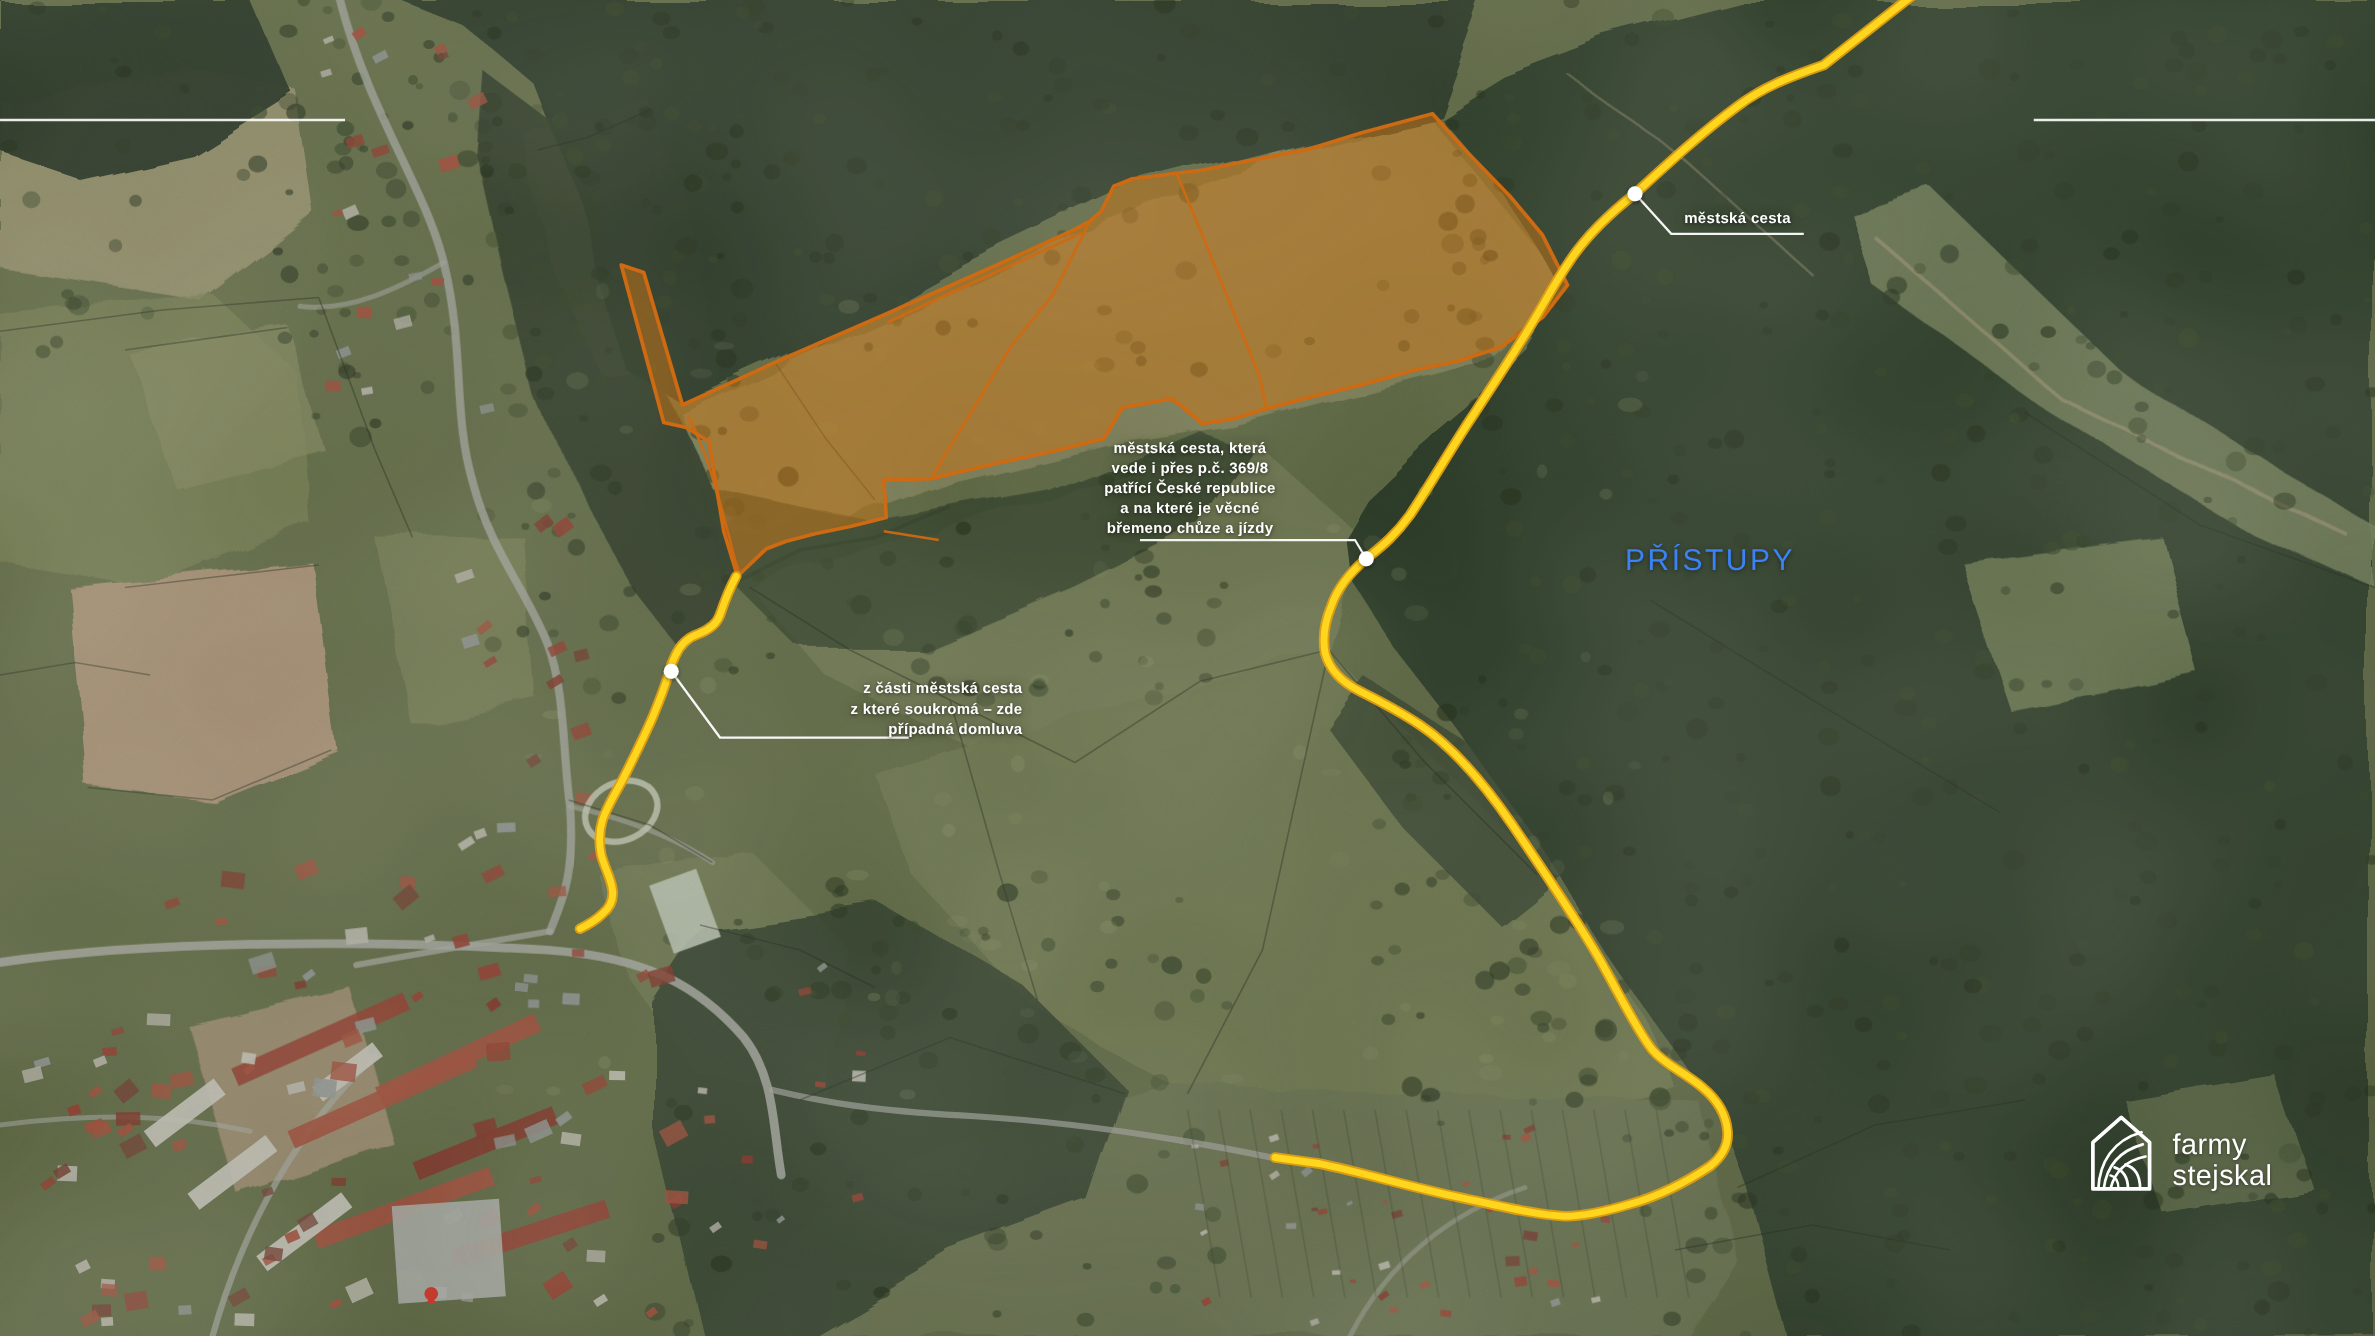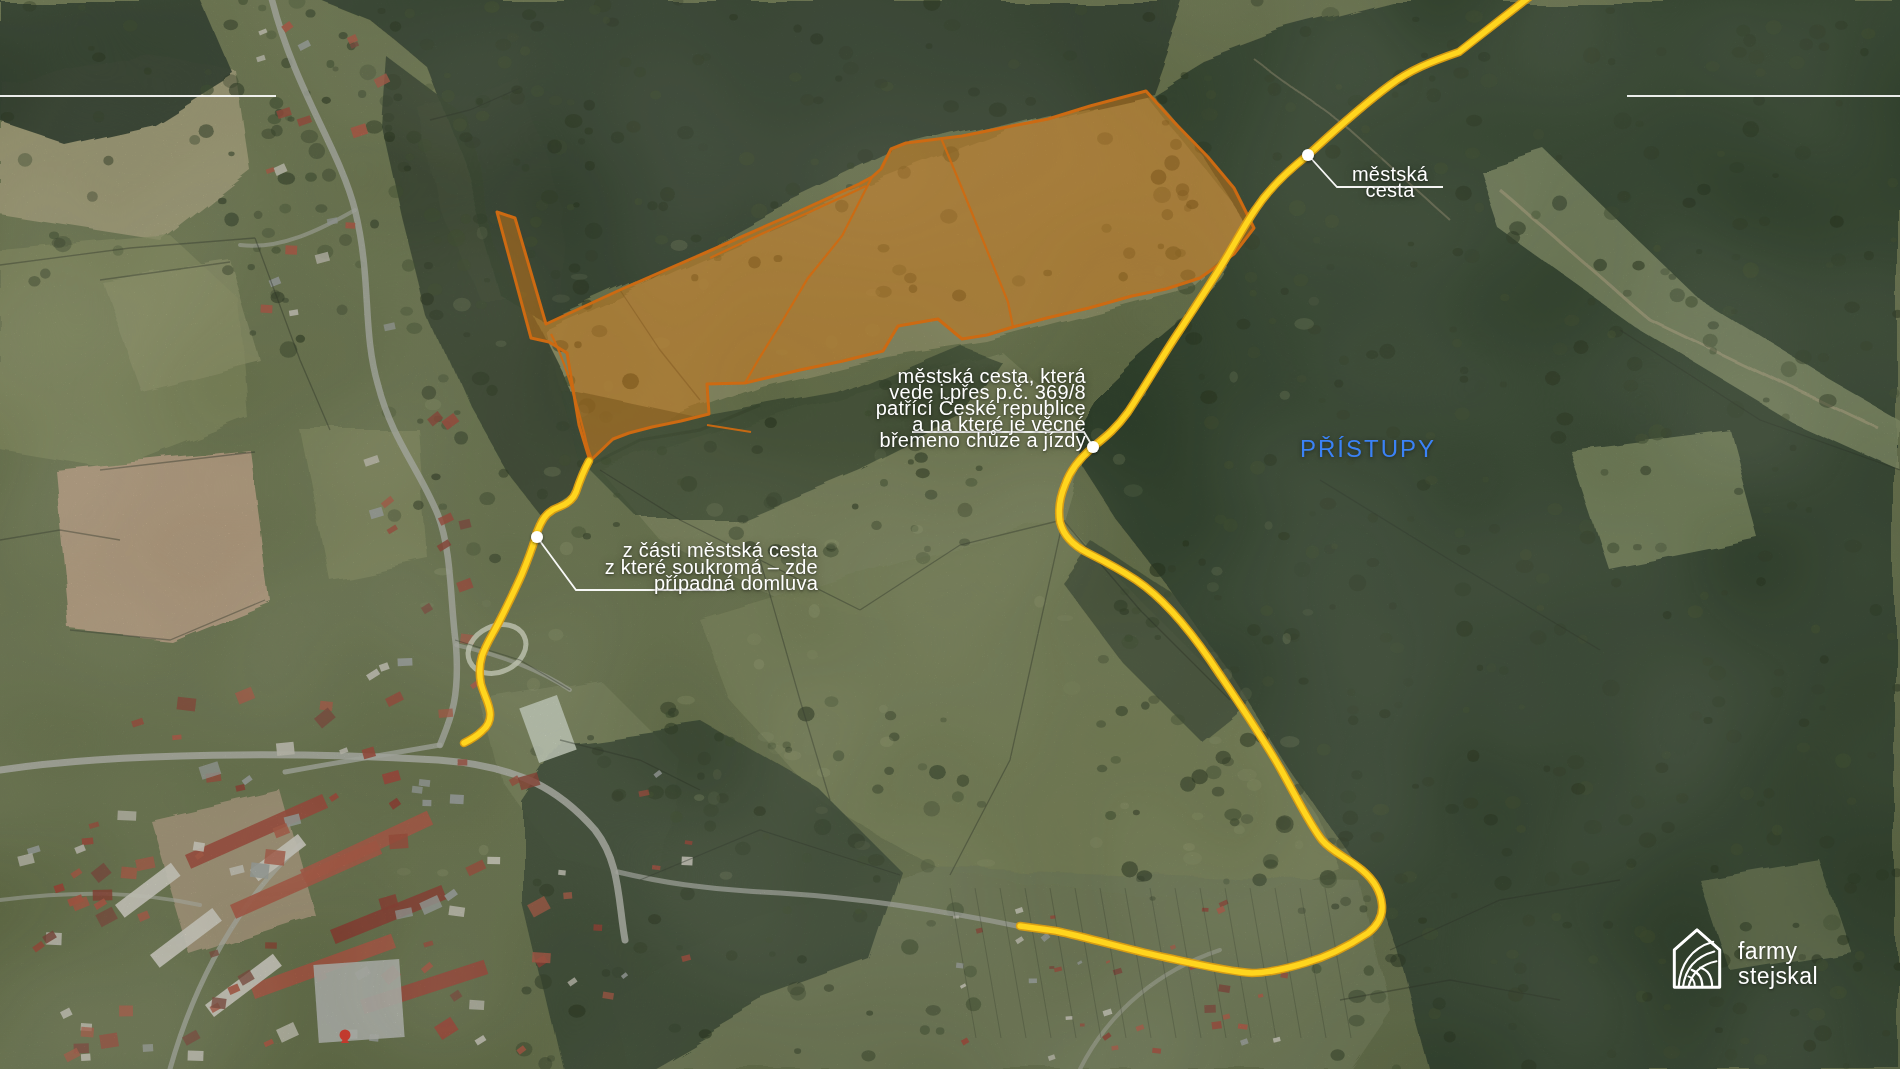--- a/index.html
+++ b/index.html
@@ -1,31 +1,31 @@
 <!DOCTYPE html>
 <html style="--parcel-fill: #C67417; --parcel-stroke: #CD6A12; --route-yellow: #FFD51E; --route-casing: #DD9F12; --label-white: #FFFFFF; --marker-red: #E23B2C;"><head>
 <meta charset="utf-8">
 <style>
   html,body{margin:0;padding:0;background:#1b2019;}
   .stage{position:relative;width:1900px;height:1069px;overflow:hidden;
          font-family:"Liberation Sans",sans-serif;}
   .stage svg.map{position:absolute;left:0;top:0;}
   
-  .lbl{position:absolute;color:var(--label-white,#fff);font-weight:400;
-       font-size:20px;line-height:16px;letter-spacing:.25px;
+  .lbl{position:absolute;color:var(--label-white,#fff);font-weight:700;
+       font-size:12px;line-height:16px;letter-spacing:.25px;
        text-shadow:0 1px 3px rgba(0,0,0,.55),0 0 10px rgba(0,0,0,.25);}
   .lbl .ln{display:block;}
   #lbl-road-top{left:1336px;top:166px;width:108px;text-align:center;}
-  #lbl-easement{left:818px;top:368px;width:268px;text-align:right;}
+  #lbl-easement{left:818px;top:350px;width:268px;text-align:center;}
   #lbl-ownership{left:578px;top:542px;width:240px;text-align:right;line-height:16.5px;}
   #map-title{position:absolute;left:1222px;top:431px;width:292px;text-align:center;
        color:#3b82f6;font-size:24px;line-height:36px;font-weight:400;letter-spacing:2px;
        text-shadow:0 1px 4px rgba(0,0,0,.5);}
   
-  #logo{position:absolute;left:1670px;top:924px;display:flex;align-items:flex-start;}
+  #logo{position:absolute;left:1670px;top:888px;display:flex;align-items:flex-start;}
   #logo .house{width:54px;height:68px;}
   #logo .ltxt{margin:15px 0 0 14px;color:#fff;font-size:23px;line-height:25px;
        font-weight:500;letter-spacing:.4px;text-shadow:0 1px 3px rgba(0,0,0,.45);}
   
   .parcel{fill:var(--parcel-fill,#c67417);fill-opacity:.52;
           stroke:var(--parcel-stroke,#cd6a12);stroke-width:3;stroke-linejoin:round;}
   .parcel-line{fill:none;stroke:var(--parcel-stroke,#cd6a12);stroke-width:2.2;opacity:.95;}
   .route-casing{fill:none;stroke:var(--route-casing,#dd9f12);stroke-width:8.5;
           stroke-linecap:round;stroke-linejoin:round;opacity:.95;}
   .route{fill:none;stroke:var(--route-yellow,#ffd51e);stroke-width:5.5;

